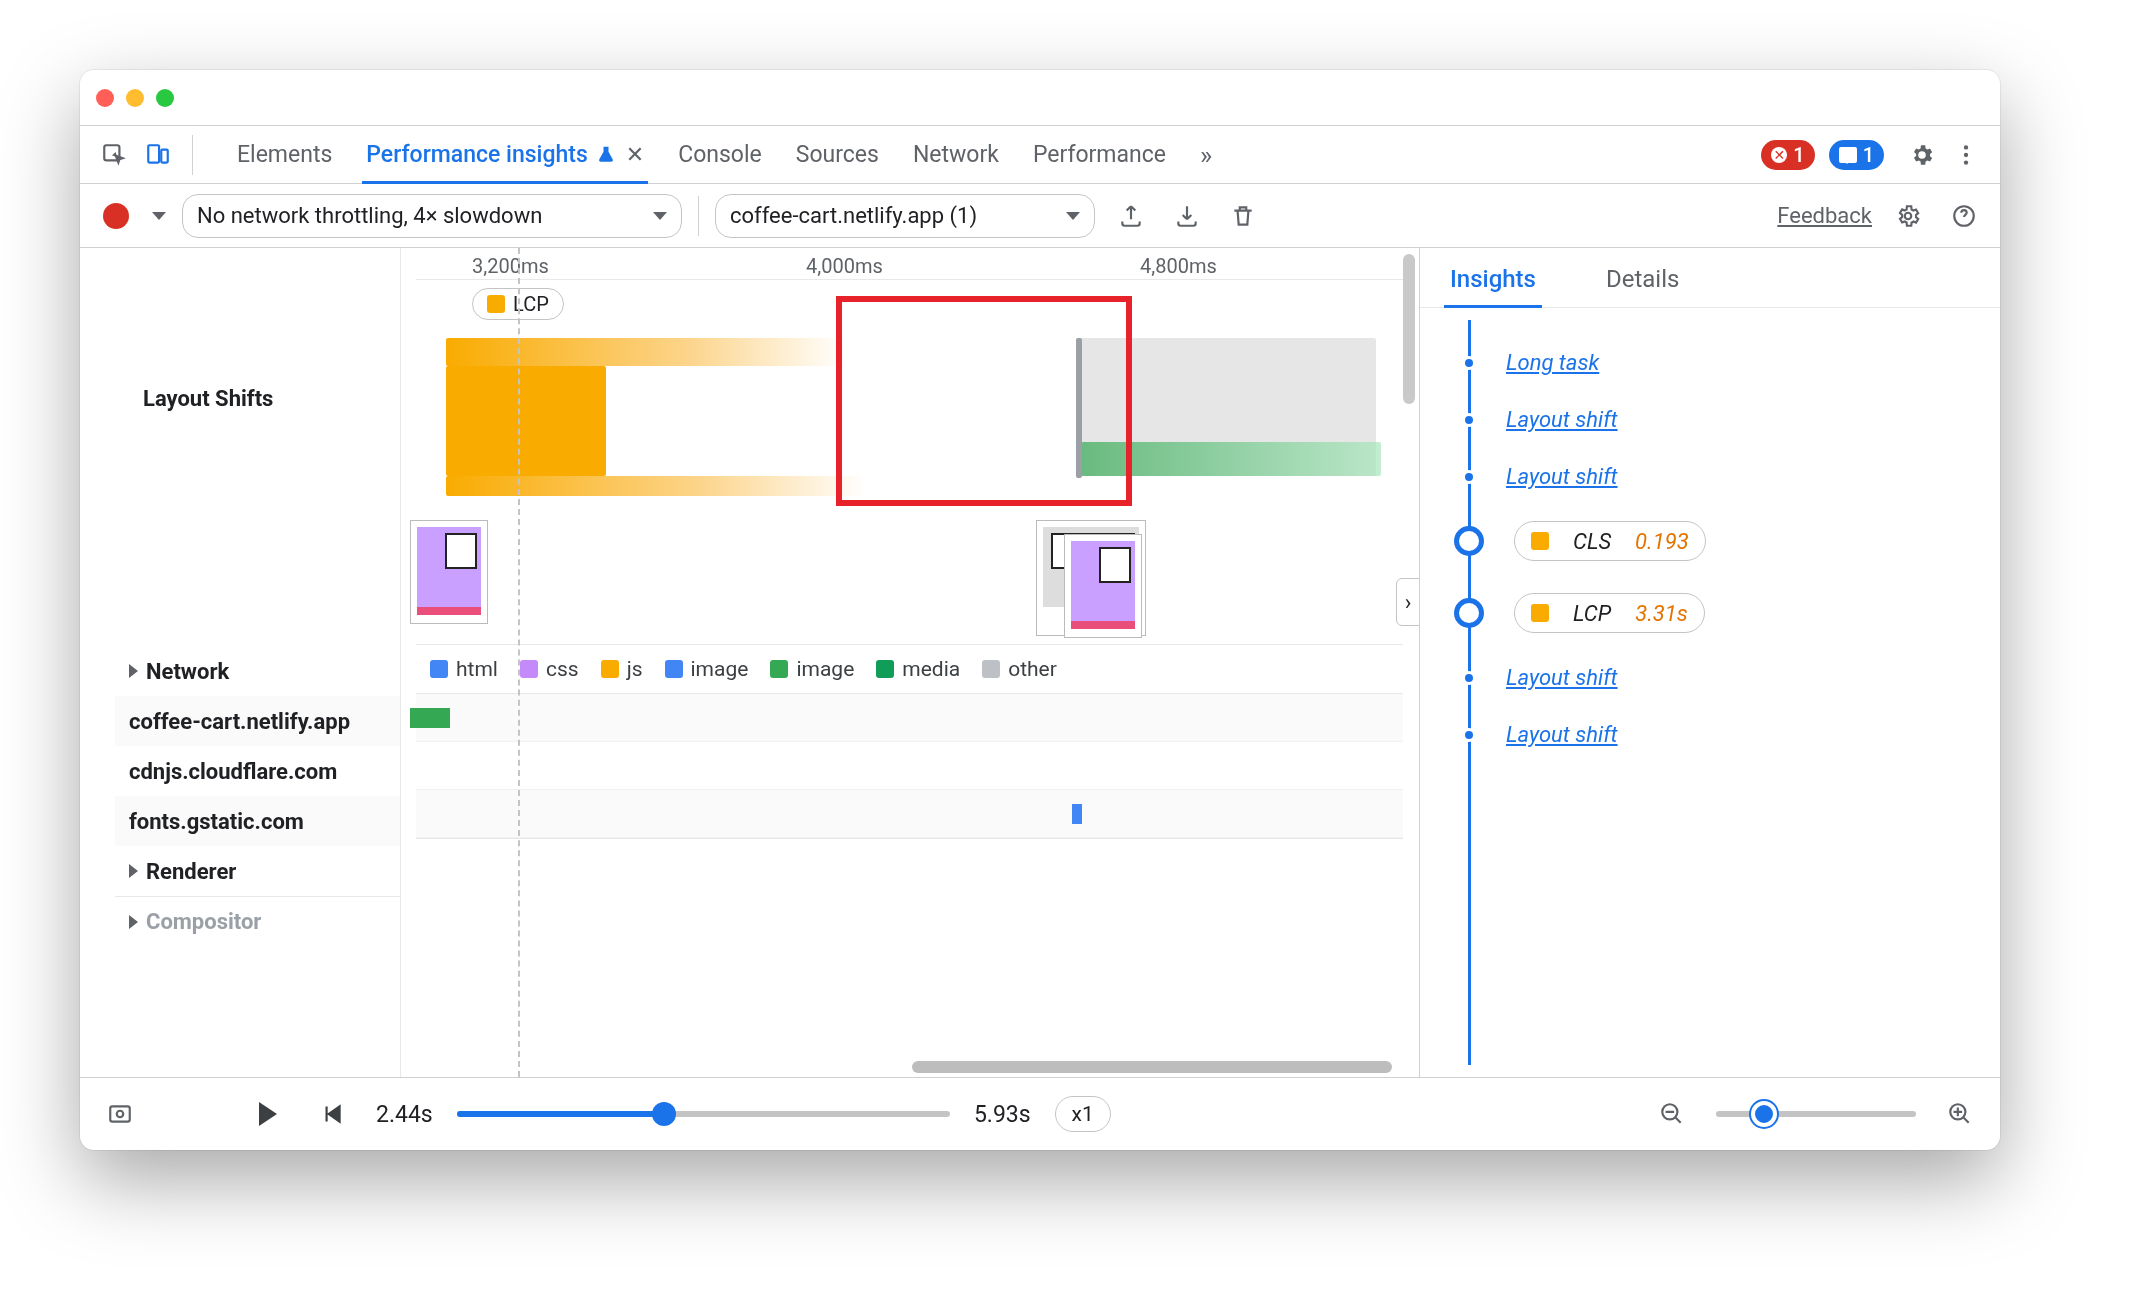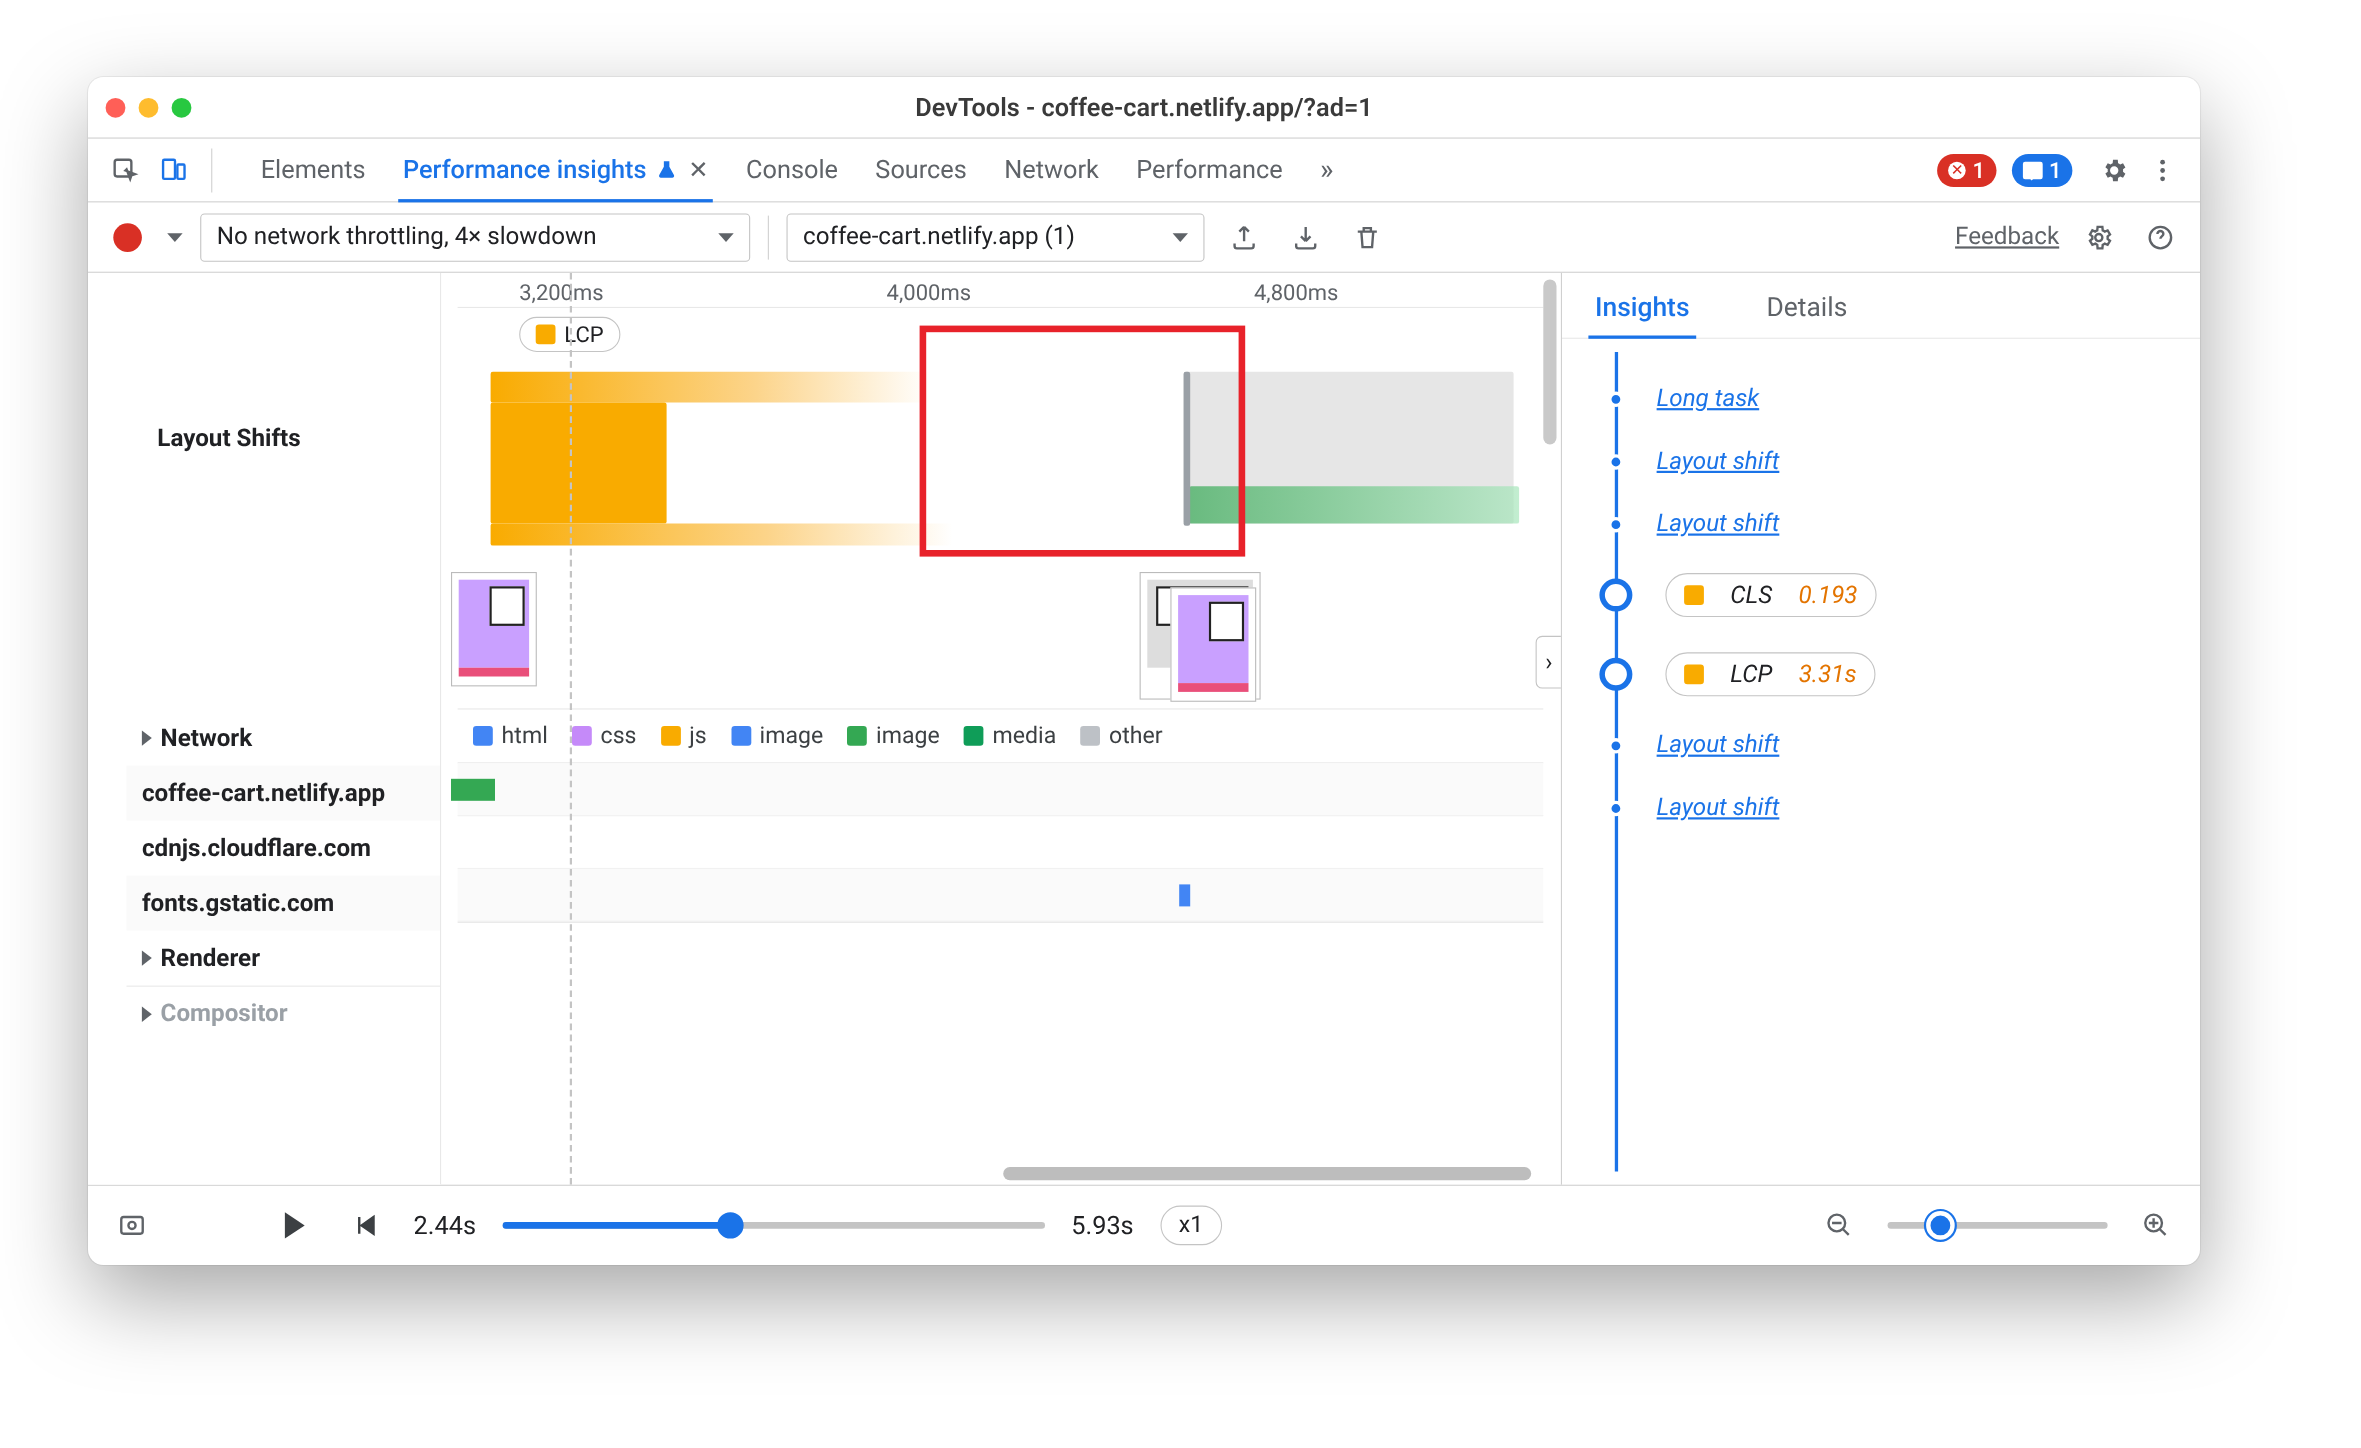--- a/index.html
+++ b/index.html
@@ -34,21 +34,21 @@
   .badge { display:inline-flex; align-items:center; gap:6px; height:30px; border-radius:15px; padding:0 10px; font-size:20px; font-weight:500;}
   .badge.err { background:#d93025; color:#fff; }
   .badge.msg { background:#1a73e8; color:#fff; }
   .badge.err::before { content:"✕"; font-size:14px; background:#fff; color:#d93025; border-radius:50%; width:16px; height:16px; display:inline-flex; align-items:center; justify-content:center;}
   .badge.msg .sq { width:18px; height:16px; background:#fff; border-radius:2px; position:relative; }
   .badge.msg .sq::after { content:""; position:absolute; bottom:-5px; left:4px; border:4px solid transparent; border-top-color:#fff; }
 
   
   .toolbar { height:64px; display:flex; align-items:center; padding:0 16px; gap:16px; border-bottom:1px solid #d0d0d0; }
   .rec-circle { width:26px; height:26px; border-radius:50%; background:#d93025; }
-  .sel { height:44px; border:1px solid #c4c4c4; border-radius:4px; display:flex; align-items:center; padding:0 14px; gap:10px; background:#fff; cursor:pointer; font-size:22px; }
+  .sel { height:44px; border:1px solid #c4c4c4; border-radius:16px; display:flex; align-items:center; padding:0 14px; gap:10px; background:#fff; cursor:pointer; font-size:22px; }
   .chev-down { width:0; height:0; border-left:7px solid transparent; border-right:7px solid transparent; border-top:8px solid #5f6368; }
   .divider-v { width:1px; height:40px; background:#d0d0d0; }
   .link { color:#1a73e8; text-decoration:underline; cursor:pointer; }
   .grey-link { color:#5f6368; text-decoration:underline; cursor:pointer; }
 
   
   .main { flex:1; display:flex; min-height:0; border-bottom:1px solid #d0d0d0; }
   .left { width:1340px; display:flex; flex-direction:column; border-right:1px solid #d0d0d0; position:relative; min-height:0;}
   .right { flex:1; display:flex; flex-direction:column; min-height:0; }
 
@@ -114,21 +114,20 @@
 
 <div class="shadow-wrap">
 <div class="window">
 
   <div class="titlebar">
     <div class="traffic">
       <span class="t-red"></span>
       <span class="t-yellow"></span>
       <span class="t-green"></span>
     </div>
-    <div class="title-text">DevTools - coffee-cart.netlify.app/?ad=1</div>
   </div>
 
   <div class="tabs-row">
     <div class="icon-btn">
       <svg viewBox="0 0 24 24" fill="none" stroke="#5f6368" stroke-width="2">
             <rect x="3" y="3" width="14" height="14" rx="2"></rect>
             <path d="M12 12l8 3-3 1-1 3-3-8z" fill="#5f6368"></path>
           </svg>
     </div>
     <div class="icon-btn">

